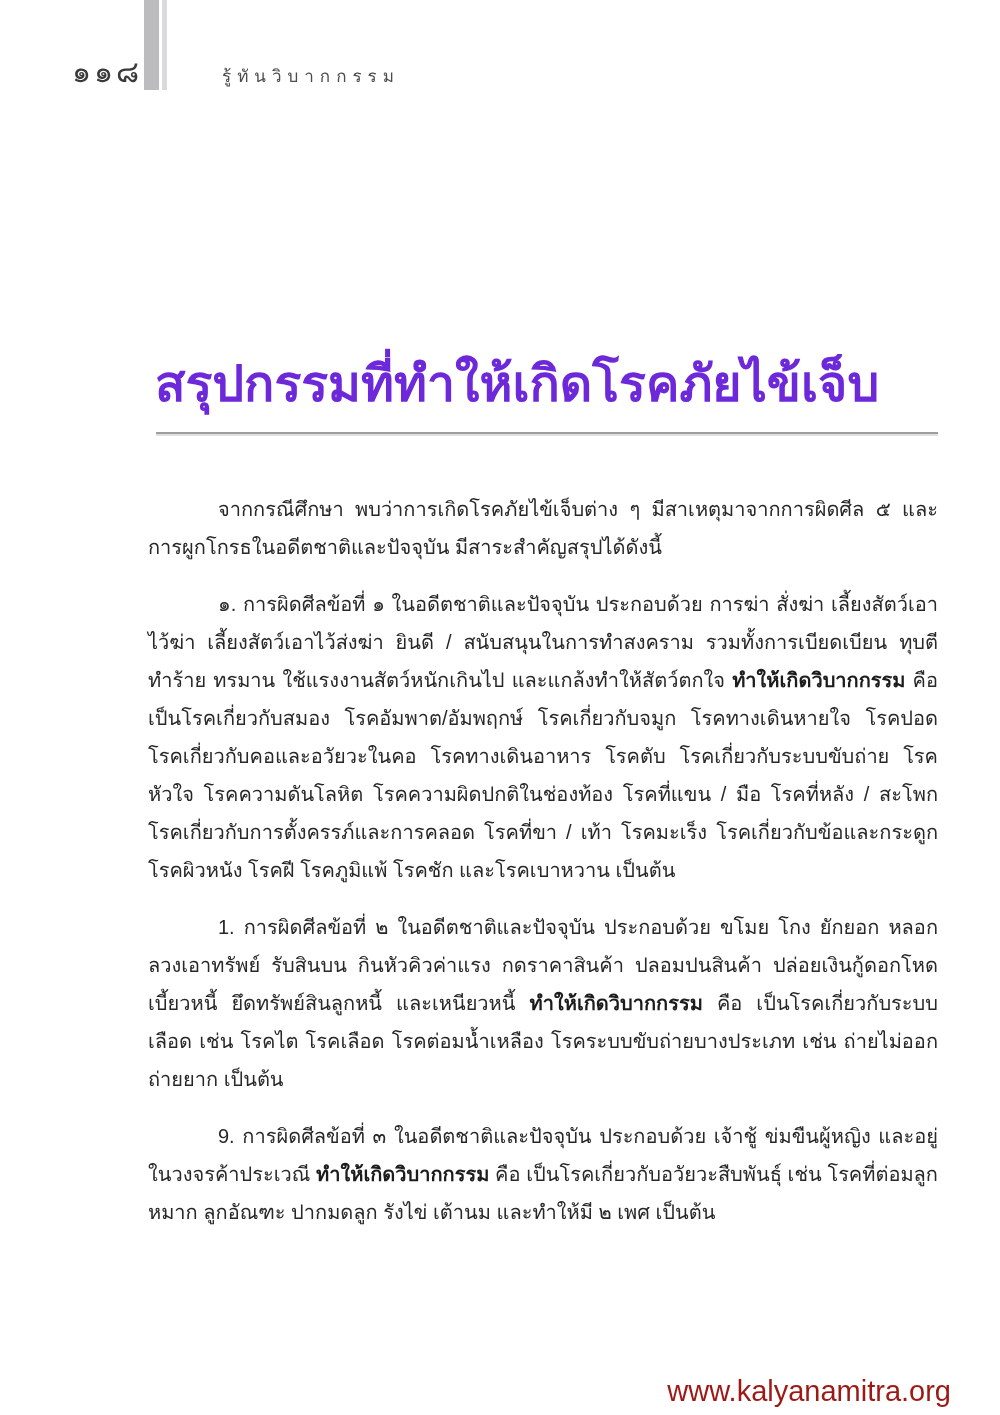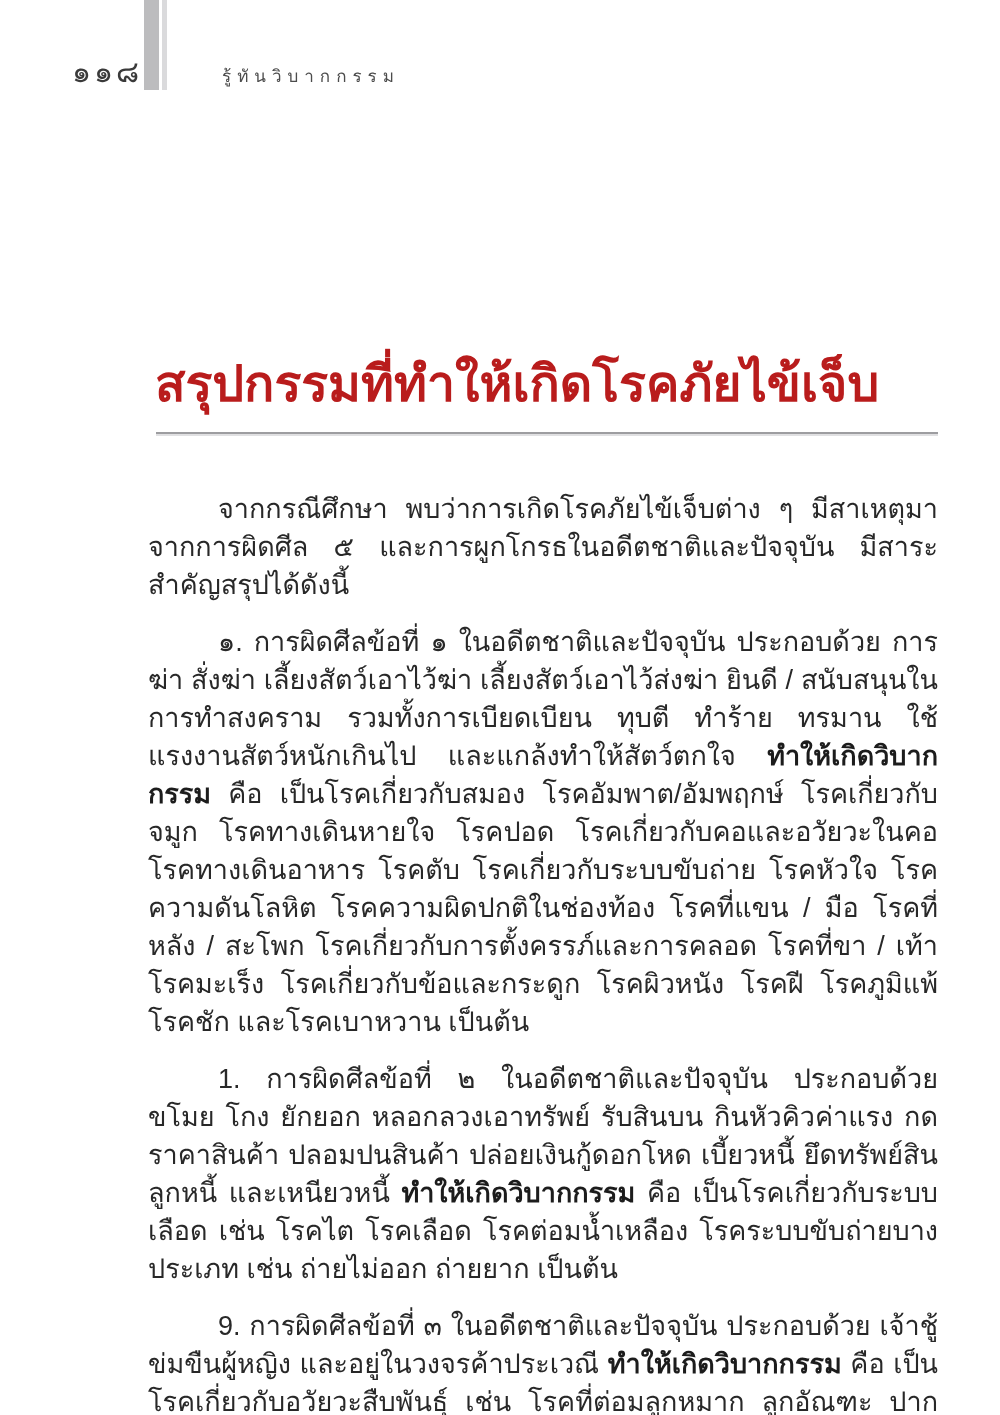--- a/index.html
+++ b/index.html
@@ -56,36 +56,36 @@
     position: absolute;
     left: 104px;
     top: 352px;
     width: 790px;
   }
   .chapter-title {
     margin: 0 0 15px 7px;
     font-size: 50px;
     line-height: 1.3;
     font-weight: 700;
-    color: #b91c1c;
+    color: #6d28d9;
   }
   .title-divider {
     height: 0;
     border-top: 2px solid #9d9da0;
     border-bottom: 2px solid #e0e0e2;
     margin: 0 0 0 8px;
   }
   .body-text {
     margin-top: 54px;
   }
   .body-text p {
     margin: 0 0 19px 0;
     text-indent: 70px;
     text-align: justify;
-    font-size: 27px;
+    font-size: 20px;
     line-height: 38px;
     color: #282828;
   }
   .body-text p b {
     font-weight: 700;
     color: #1c1c1c;
   }
 
   
   .site-link {
@@ -116,14 +116,15 @@
     <div class="title-divider"></div>
 
     <div class="body-text">
         <p><span>จากกรณีศึกษา พบว่าการเกิดโรคภัยไข้เจ็บต่าง ๆ มีสาเหตุมาจากการผิดศีล ๕ และการผูกโกรธในอดีตชาติและปัจจุบัน มีสาระสำคัญสรุปได้ดังนี้</span></p>
         <p><span>๑. การผิดศีลข้อที่ ๑ ในอดีตชาติและปัจจุบัน ประกอบด้วย การฆ่า สั่งฆ่า เลี้ยงสัตว์เอาไว้ฆ่า เลี้ยงสัตว์เอาไว้ส่งฆ่า ยินดี / สนับสนุนในการทำสงคราม รวมทั้งการเบียดเบียน ทุบตี ทำร้าย ทรมาน ใช้แรงงานสัตว์หนักเกินไป และแกล้งทำให้สัตว์ตกใจ </span><b>ทำให้เกิดวิบากกรรม</b><span> คือ เป็นโรคเกี่ยวกับสมอง โรคอัมพาต/อัมพฤกษ์ โรคเกี่ยวกับจมูก โรคทางเดินหายใจ โรคปอด โรคเกี่ยวกับคอและอวัยวะในคอ โรคทางเดินอาหาร โรคตับ โรคเกี่ยวกับระบบขับถ่าย โรคหัวใจ โรคความดันโลหิต โรคความผิดปกติในช่องท้อง โรคที่แขน / มือ โรคที่หลัง / สะโพก โรคเกี่ยวกับการตั้งครรภ์และการคลอด โรคที่ขา / เท้า โรคมะเร็ง โรคเกี่ยวกับข้อและกระดูก โรคผิวหนัง โรคฝี โรคภูมิแพ้ โรคชัก และโรคเบาหวาน เป็นต้น</span></p>
         <p><span>1. การผิดศีลข้อที่ ๒ ในอดีตชาติและปัจจุบัน ประกอบด้วย ขโมย โกง ยักยอก หลอกลวงเอาทรัพย์ รับสินบน กินหัวคิวค่าแรง กดราคาสินค้า ปลอมปนสินค้า ปล่อยเงินกู้ดอกโหด เบี้ยวหนี้ ยึดทรัพย์สินลูกหนี้ และเหนียวหนี้ </span><b>ทำให้เกิดวิบากกรรม</b><span> คือ เป็นโรคเกี่ยวกับระบบเลือด เช่น โรคไต โรคเลือด โรคต่อมน้ำเหลือง โรคระบบขับถ่ายบางประเภท เช่น ถ่ายไม่ออก ถ่ายยาก เป็นต้น</span></p>
         <p><span>9. การผิดศีลข้อที่ ๓ ในอดีตชาติและปัจจุบัน ประกอบด้วย เจ้าชู้ ข่มขืนผู้หญิง และอยู่ในวงจรค้าประเวณี </span><b>ทำให้เกิดวิบากกรรม</b><span> คือ เป็นโรคเกี่ยวกับอวัยวะสืบพันธุ์ เช่น โรคที่ต่อมลูกหมาก ลูกอัณฑะ ปากมดลูก รังไข่ เต้านม และทำให้มี ๒ เพศ เป็นต้น</span></p>
       </div>
   </div>
 
+  <a class="site-link" style="color: rgb(156, 26, 22);">www.kalyanamitra.org</a>
 
 </div>
 
 </body></html>

